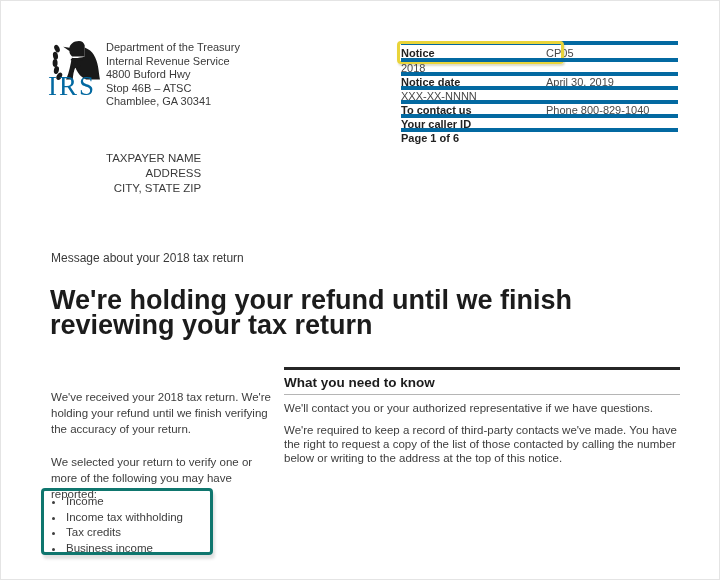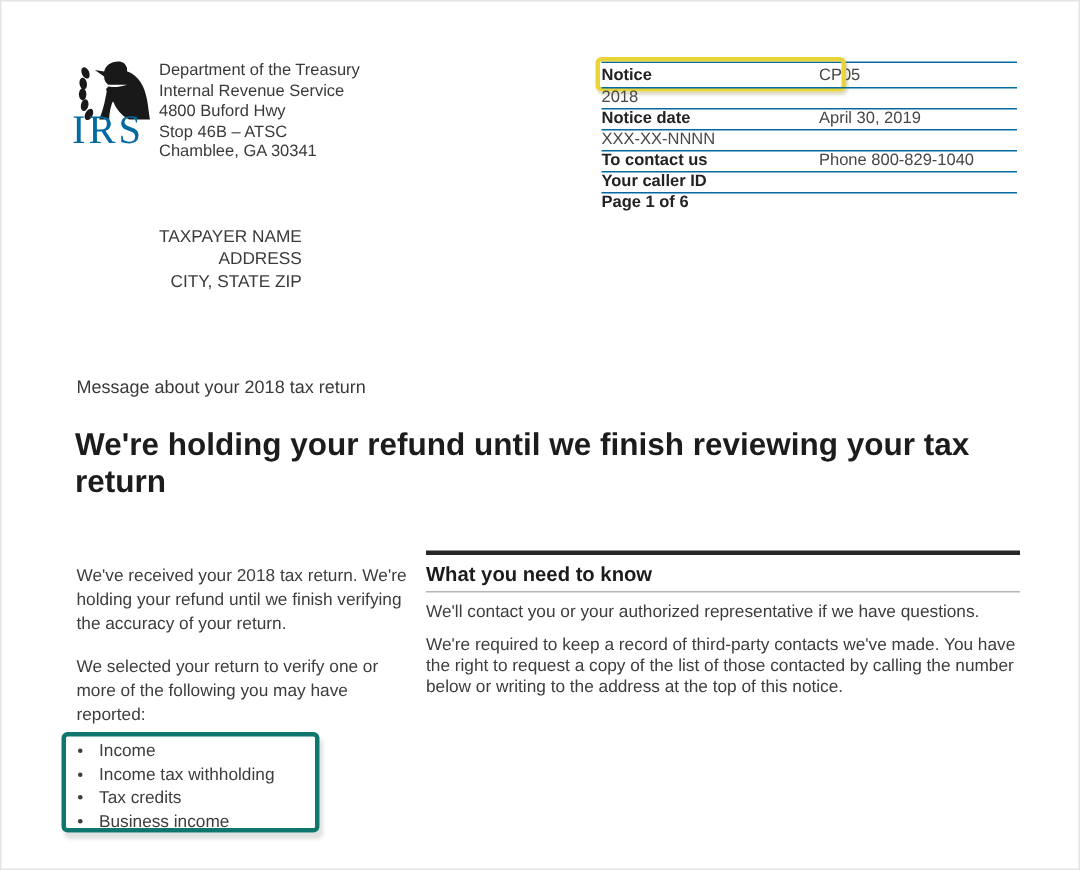--- a/index.html
+++ b/index.html
@@ -17,45 +17,45 @@
     position:absolute;left:47px;top:72px;
     font-family:"Liberation Serif","DejaVu Serif",serif;
     font-size:27px;color:#0369a1;letter-spacing:2px;line-height:1;
   }
 
   
   .agency{position:absolute;left:105px;top:40px;font-size:11px;line-height:13.5px;color:#3a3a3a;}
 
   
   .notice-table{position:absolute;left:400px;top:40px;width:277px;font-size:11px;}
-  .nrow{position:relative;display:flex;height:14px;line-height:13px;border-top:1px solid #0369a1;}
+  .nrow{position:relative;display:flex;height:14px;line-height:13px;border-top:4px solid #0369a1;}
   .nrow.first{height:17px;line-height:16px;}
   .nrow .lbl{width:145px;font-weight:bold;color:#222;}
   .nrow .val{color:#474747;}
   .nrow.pagenum .lbl{font-weight:bold;}
   .hl-notice{
     position:absolute;left:-4px;top:-4px;width:167px;height:23px;
     border:3px solid #e9d43a;border-radius:4px;
     box-shadow:1px 2px 2px rgba(120,110,30,.25);
     pointer-events:none;
   }
 
   
   .recipient{position:absolute;left:105px;top:150px;font-size:11.5px;line-height:15px;color:#3a3a3a;text-align:right;}
 
   
   .subject{position:absolute;left:50px;top:250px;font-size:12px;color:#3a3a3a;}
   .headline{
     position:absolute;left:49px;top:269px;width:650px;
-    font-size:21px;font-weight:bold;line-height:25px;color:#1c1c1c;letter-spacing:0;
+    font-size:27px;font-weight:bold;line-height:25px;color:#1c1c1c;letter-spacing:0;
   }
 
   
   .left-col{position:absolute;left:50px;top:371px;width:222px;font-size:11.5px;line-height:16px;color:#3d3d3d;}
-  .left-col p{margin:4px 0 13px 0;}
+  .left-col p{margin:17px 0 13px 0;}
   .bullet-box{
     position:absolute;left:40px;top:487px;width:172px;height:67px;
     border:3px solid #0f766e;border-radius:4px;
     box-shadow:2px 4px 3px rgba(0,0,0,.12);
   }
   .bullet-box ul{margin:3px 0 0 0;padding:0 0 0 21px;font-size:11.5px;line-height:15.5px;color:#3d3d3d;}
   .bullet-box li{padding-left:1px;}
 
   
   .right-col{position:absolute;left:283px;top:366px;width:396px;}

